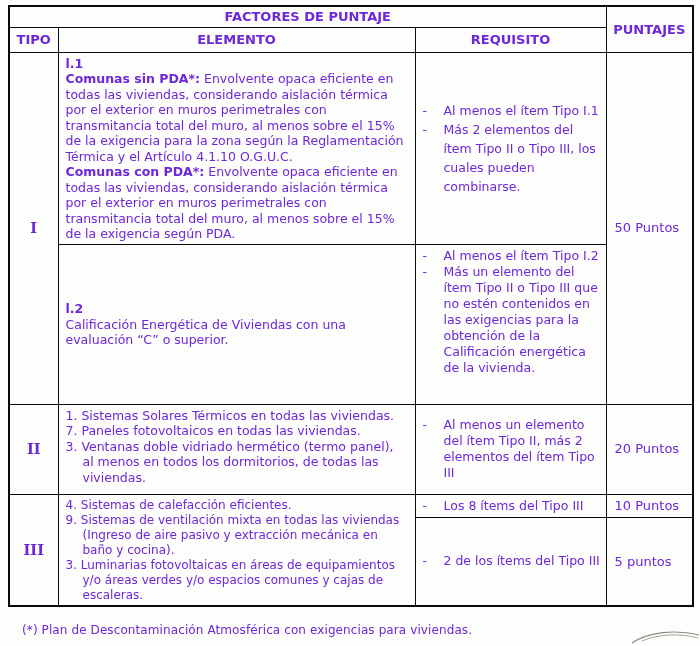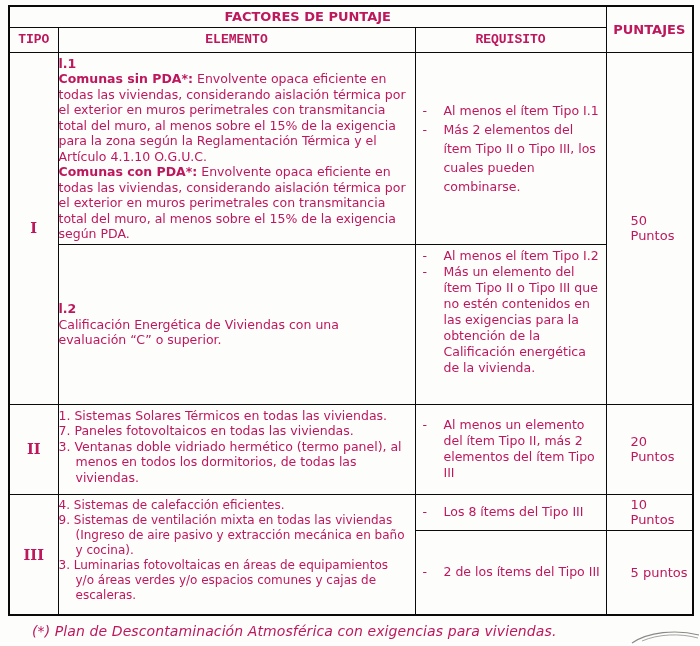--- a/index.html
+++ b/index.html
@@ -2,21 +2,21 @@
 <html><head>
 <meta charset="utf-8">
 <style>
   * { margin: 0; padding: 0; box-sizing: border-box; }
   html, body { background: #e8e8e8; }
   .page {
     position: relative;
     width: 700px;
     height: 646px;
     background: #fdfdfc;
-    color: #be185d;
+    color: #6d28d9;
     font-family: "DejaVu Sans", "Liberation Sans", sans-serif;
     overflow: hidden;
   }
   table.score-table {
     position: absolute;
     left: 8px;
     top: 5px;
     width: 684px;
     border-collapse: collapse;
     table-layout: fixed;
@@ -31,50 +31,49 @@
     overflow: hidden;
   }
   td.hdr {
     font-weight: bold;
     text-align: center;
     vertical-align: middle;
     font-size: 13px;
     padding: 2px;
   }
   td.title-cell { height: 21px; }
-  tr.hrow2 td { height: 25px; font-family: Liberation Mono, monospace; }
+  tr.hrow2 td { height: 25px; }
   td.tipo-cell {
     font-family: "DejaVu Serif", "Liberation Serif", serif;
     font-weight: bold;
     font-size: 14.5px;
     text-align: center;
     vertical-align: middle;
   }
-  td.elem-cell { padding: 3px 6px 2px 0; }
+  td.elem-cell { padding: 3px 6px 2px 7px; }
   .bold { font-weight: bold; }
   .elem-code { font-weight: bold; }
   td.mid { vertical-align: middle; }
   td.req-cell { padding: 3px 4px 3px 7px; }
   .req-item { display: flex; line-height: 16px; }
   .req-item .dash { flex: none; width: 21px; }
   .req-loose .req-item { line-height: 19px; }
   td.pts-cell {
     vertical-align: middle;
     font-size: 13px;
-    padding-left: 24px;
+    padding-left: 8px;
   }
   .num-item { padding-left: 17px; text-indent: -17px; }
   td.elem-iii { font-size: 12px; line-height: 15px; }
   .i2-block { }
   .footnote {
     position: absolute;
-    left: 32px;
+    left: 22px;
     top: 623px;
-    font-size: 14px;
-    font-style: italic;
+    font-size: 12px;
     letter-spacing: 0.1px;
   }
   .stamp-mark {
     position: absolute;
     right: 0;
     bottom: 0;
     width: 72px;
     height: 20px;
   }
 </style>

